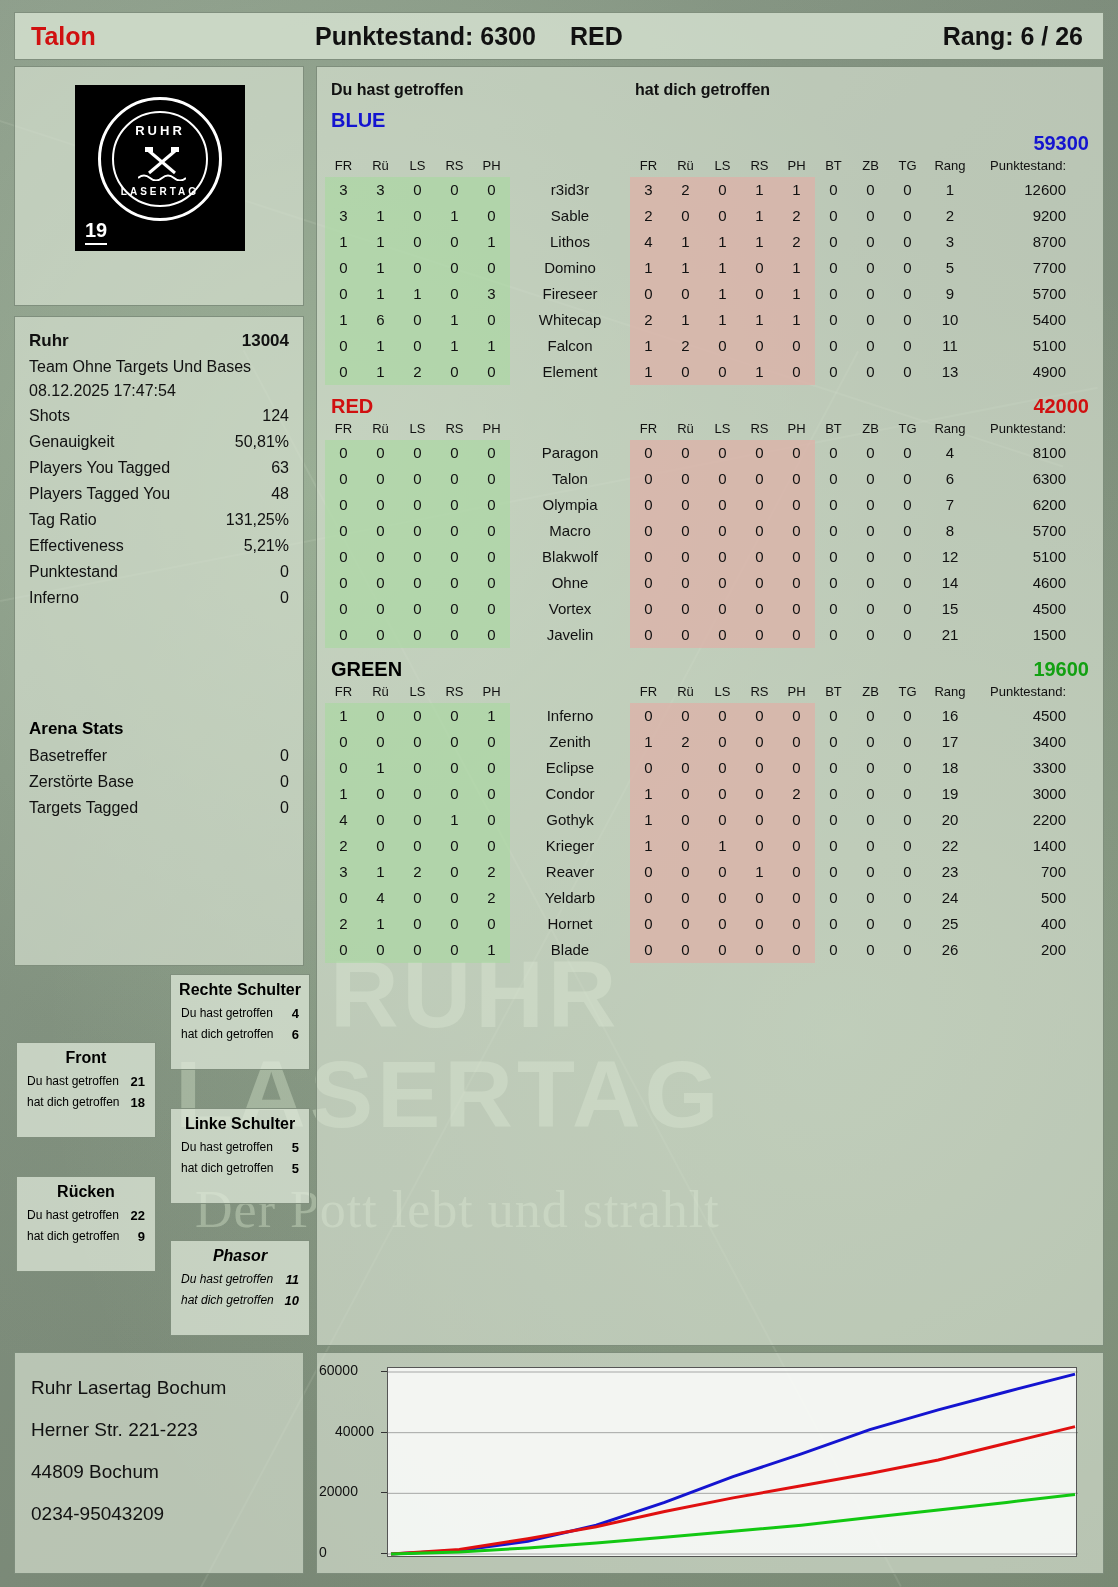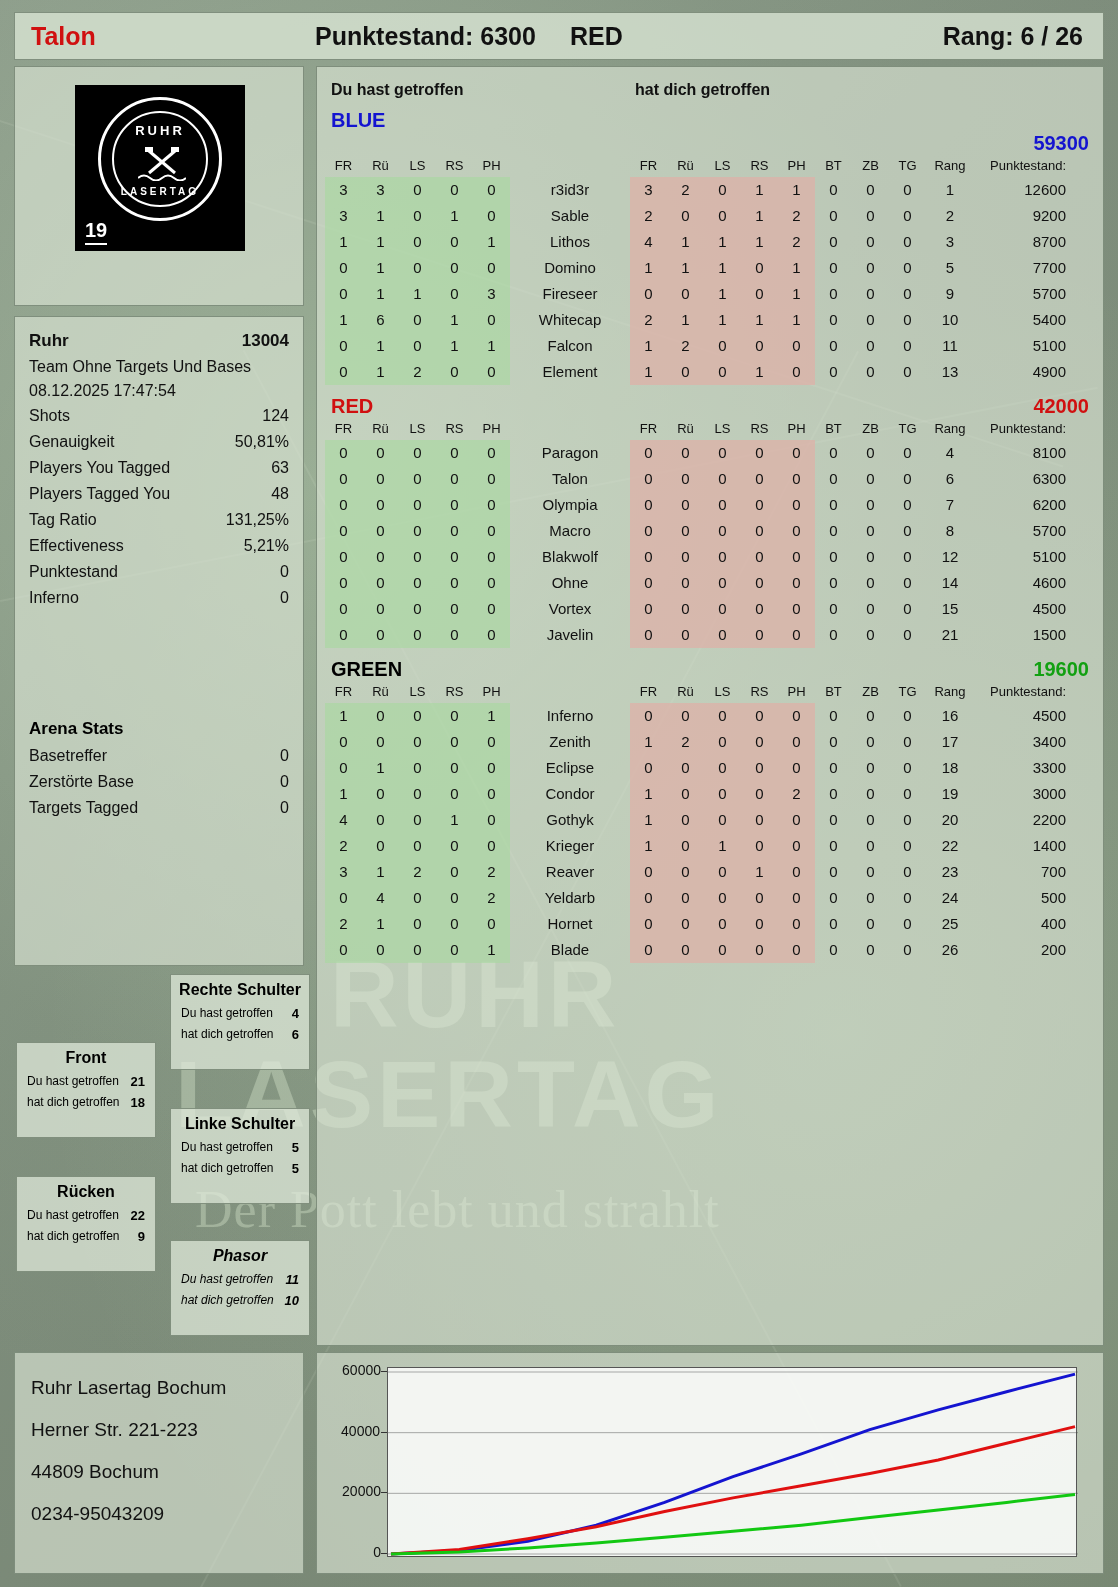--- a/index.html
+++ b/index.html
@@ -121,21 +121,21 @@
   .hdrcell{ font-size:13px; text-align:center; color:#111; font-weight:normal; }
   .plain{ width:37px; text-align:center; }
   .rangcell{ width:48px; text-align:center; }
   .ptcell{ width:98px; text-align:right; padding-right:6px;}
   tr.datarow td{ height:26px; line-height:26px; }
   tr.hdrrow th{ height:22px; line-height:22px; }
 
   
   #chart-panel{ left:316px; top:1352px; width:788px; height:222px; }
   .chart-area{ position:absolute; left:70px; top:14px; width:690px; height:190px; background:rgba(255,255,255,0.82); border:1px solid #555;}
-  .ylab{ position:absolute; font-size:14px; color:#111; text-align:right; width:62px; }
+  .ylab{ position:absolute; font-size:14px; color:#111; width:62px; }
 </style>
 </head>
 <body>
 
 <div class="bg-layer"></div>
 <div class="bg-ray" style="left:0;top:120px;width:1118px;height:2px;transform:rotate(18deg);"></div>
 <div class="bg-ray" style="left:0;top:600px;width:1118px;height:2px;transform:rotate(-11deg);"></div>
 <div class="bg-ray" style="left:200px;top:1587px;width:1400px;height:2px;transform:rotate(-62deg);"></div>
 <div class="bg-ray" style="left:900px;top:1587px;width:1400px;height:2px;transform:rotate(-118deg);"></div>
 
@@ -857,18 +857,18 @@
         <path d="M3.0 186.0 L71.4 182.4 L139.8 173.3 L208.2 157.2 L276.6 134.4 L345.0 108.7 L413.4 85.9 L481.8 61.6 L550.2 41.9 L618.6 23.7 L687.0 6.1" fill="none" stroke="#1414d0" stroke-width="3"></path>
         <path d="M3.0 186.0 L71.4 181.4 L139.8 170.8 L208.2 158.7 L276.6 143.5 L345.0 129.9 L413.4 117.8 L481.8 105.6 L550.2 92.0 L618.6 75.3 L687.0 58.6" fill="none" stroke="#e01010" stroke-width="3"></path>
         <path d="M3.0 186.0 L71.4 183.9 L139.8 179.9 L208.2 175.1 L276.6 169.3 L345.0 163.3 L413.4 157.2 L481.8 149.6 L550.2 142.0 L618.6 134.4 L687.0 126.5" fill="none" stroke="#12c812" stroke-width="3"></path>
       </svg>
   </div>
   <div id="chart-axis">
       <div class="ylab" style="left:2px;top:191px;">0</div>
       <div style="position:absolute;left:64px;top:200px;width:6px;border-top:1px solid #333;"></div>
       <div class="ylab" style="left:2px;top:130.33333333333334px;">20000</div>
       <div style="position:absolute;left:64px;top:139.33333333333334px;width:6px;border-top:1px solid #333;"></div>
-      <div class="ylab" style="left:1px;top:69.66666666666667px;">40000</div>
+      <div class="ylab" style="left:18px;top:69.66666666666667px;">40000</div>
       <div style="position:absolute;left:64px;top:78.66666666666667px;width:6px;border-top:1px solid #333;"></div>
       <div class="ylab" style="left:2px;top:9px;">60000</div>
       <div style="position:absolute;left:64px;top:18px;width:6px;border-top:1px solid #333;"></div>
     </div>
 </div>
 
 </body></html>

